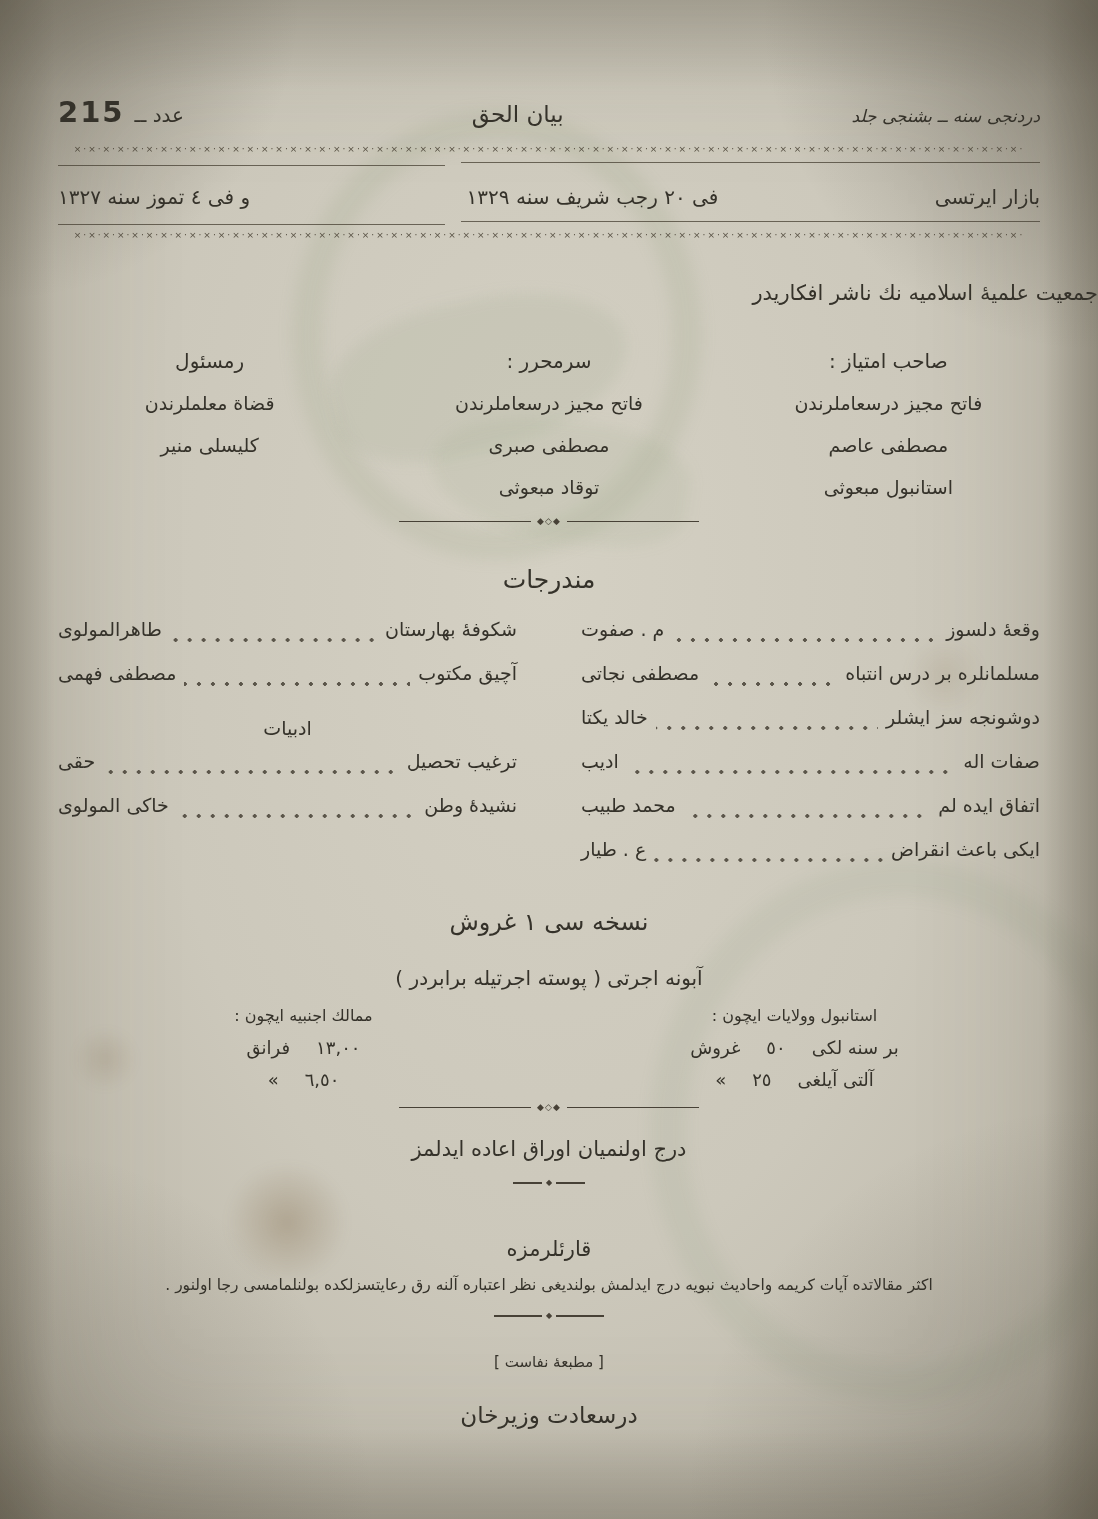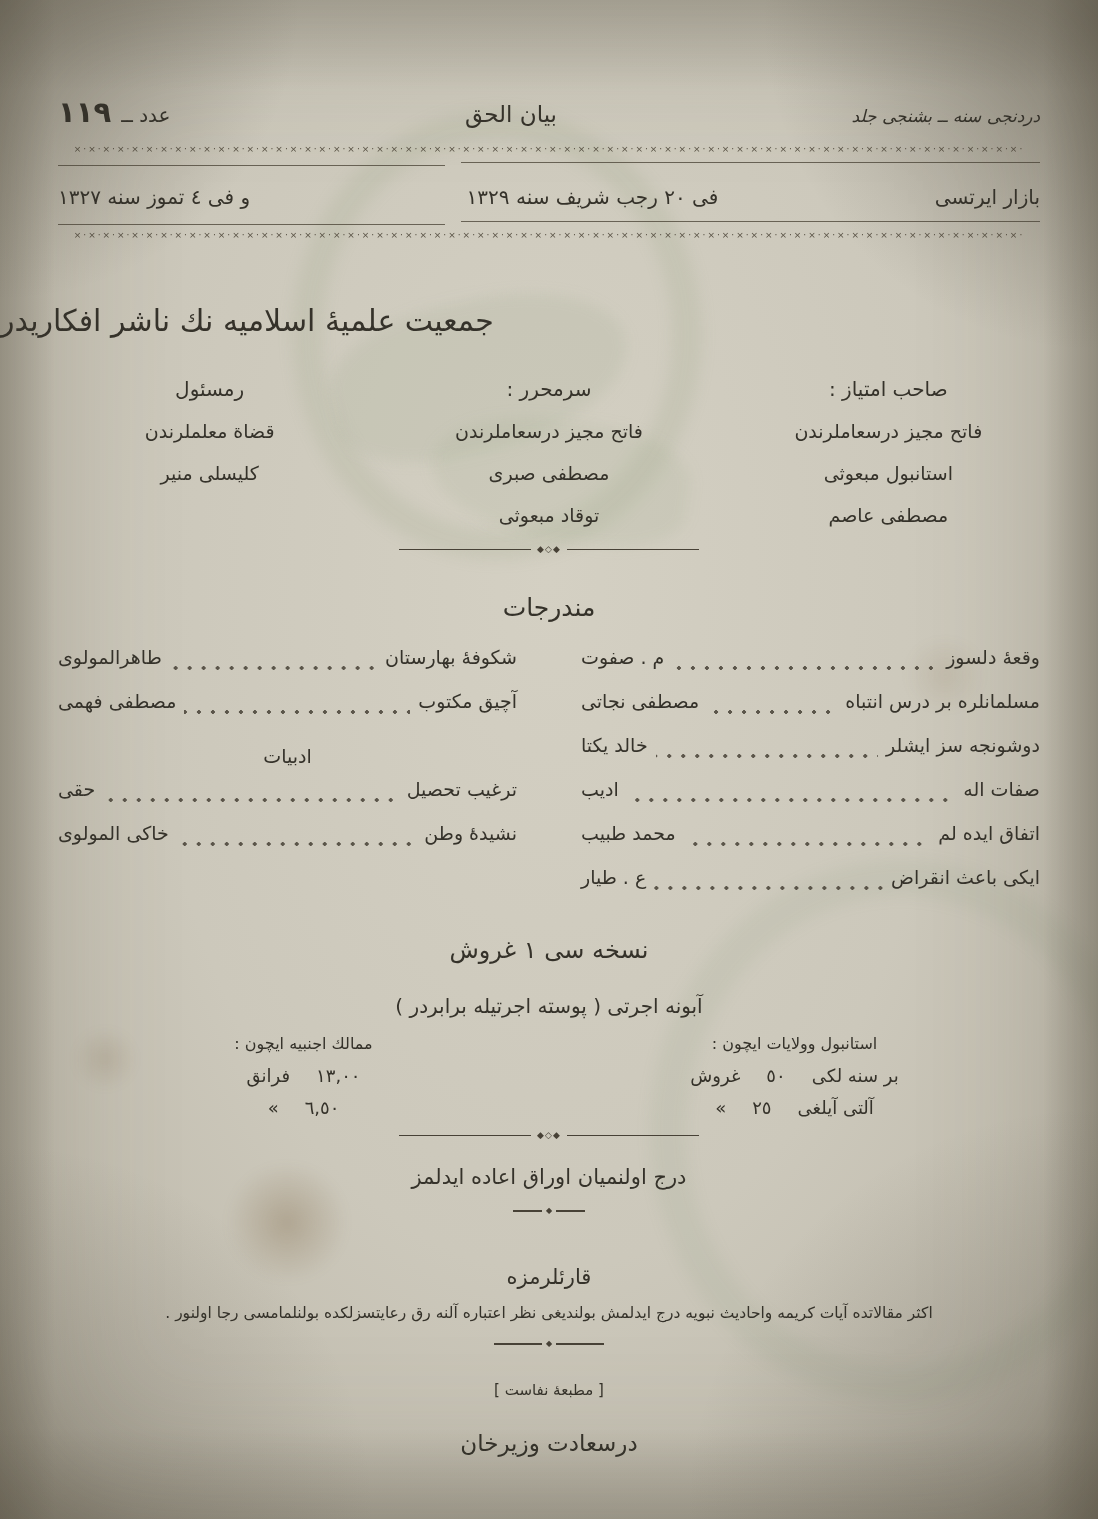--- a/index.html
+++ b/index.html
@@ -52,21 +52,21 @@
   .ornament-rule.second{margin-top:2px;}
 
   .hairline{display:flex;gap:16px;padding:0 58px;margin-top:4px;height:5px;}
   .hairline .seg1{flex:0 0 59%;border-top:1px solid rgba(70,63,50,.75);}
   .hairline .seg2{flex:1;border-top:1px solid rgba(70,63,50,.75);transform:translateY(3px);}
 
   .date-row{display:flex;justify-content:space-between;align-items:baseline;
     padding:0 58px;margin-top:10px;line-height:40px;font-size:20px;}
 
   
-  .society{margin-top:60px;text-align:left;font-size:30px;line-height:34px;letter-spacing:1px;}
+  .society{margin-top:32px;text-align:right;font-size:21px;line-height:34px;letter-spacing:1px;}
 
   
   .masthead{display:flex;padding:0 40px;margin-top:30px;}
   .m-col{flex:1;text-align:center;font-size:19px;line-height:42px;}
   .m-role{font-size:20px;}
 
   .divider{display:flex;align-items:center;justify-content:center;width:300px;margin:8px auto 0;}
   .divider::before,.divider::after{content:"";flex:1;border-top:1px solid #474136;}
   .divider .dv-center{font-size:9px;letter-spacing:1px;color:#474136;padding:0 6px;line-height:10px;}
   .divider.low{margin-top:6px;}
@@ -121,21 +121,21 @@
   <div class="ghost stain2"></div>
   <div class="ghost stain3"></div>
 
   <div class="content">
 
     <div class="top-row">
       <span class="vol">دردنجى سنه ــ بشنجى جلد</span>
       <span class="paper-title">بيان الحق</span>
       <span class="issue">
         <span>عدد ــ</span>
-        <span class="issue-num">١١٩</span>
+        <span class="issue-num">215</span>
       </span>
     </div>
 
     <div class="ornament-rule">×·×·×·×·×·×·×·×·×·×·×·×·×·×·×·×·×·×·×·×·×·×·×·×·×·×·×·×·×·×·×·×·×·×·×·×·×·×·×·×·×·×·×·×·×·×·×·×·×·×·×·×·×·×·×·×·×·×·×·×·×·×·×·×·×·×·</div>
 
     <div class="hairline">
       <span class="seg1"></span>
       <span class="seg2"></span>
     </div>
 
@@ -151,22 +151,22 @@
     </div>
 
     <div class="ornament-rule second">×·×·×·×·×·×·×·×·×·×·×·×·×·×·×·×·×·×·×·×·×·×·×·×·×·×·×·×·×·×·×·×·×·×·×·×·×·×·×·×·×·×·×·×·×·×·×·×·×·×·×·×·×·×·×·×·×·×·×·×·×·×·×·×·×·×·</div>
 
     <div class="society">جمعيت علميهٔ اسلاميه نك ناشر افكاريدر</div>
 
     <div class="masthead">
       <div class="m-col">
         <div class="m-role">صاحب امتياز :</div>
         <div>فاتح مجيز درسعاملرندن</div>
+        <div>مصطفى عاصم</div>
         <div>استانبول مبعوثى</div>
-        <div>مصطفى عاصم</div>
       </div>
       <div class="m-col">
         <div class="m-role">سرمحرر :</div>
         <div>فاتح مجيز درسعاملرندن</div>
         <div>مصطفى صبرى</div>
         <div>توقاد مبعوثى</div>
       </div>
       <div class="m-col">
         <div class="m-role">رمسئول</div>
         <div>قضاة معلملرندن</div>

